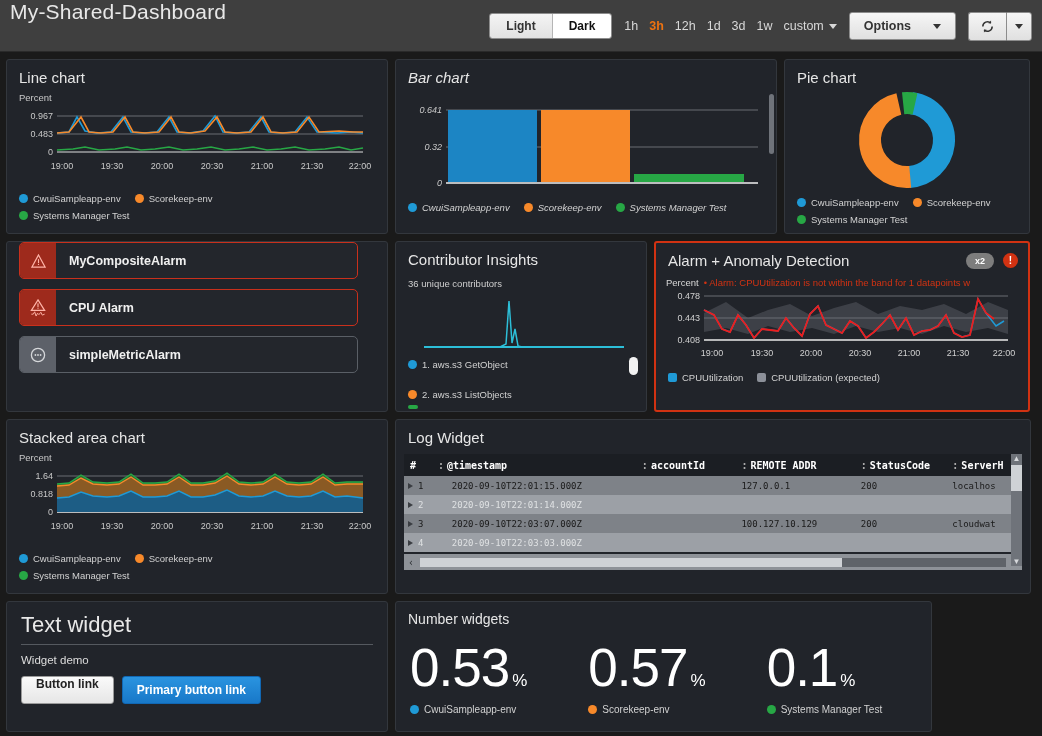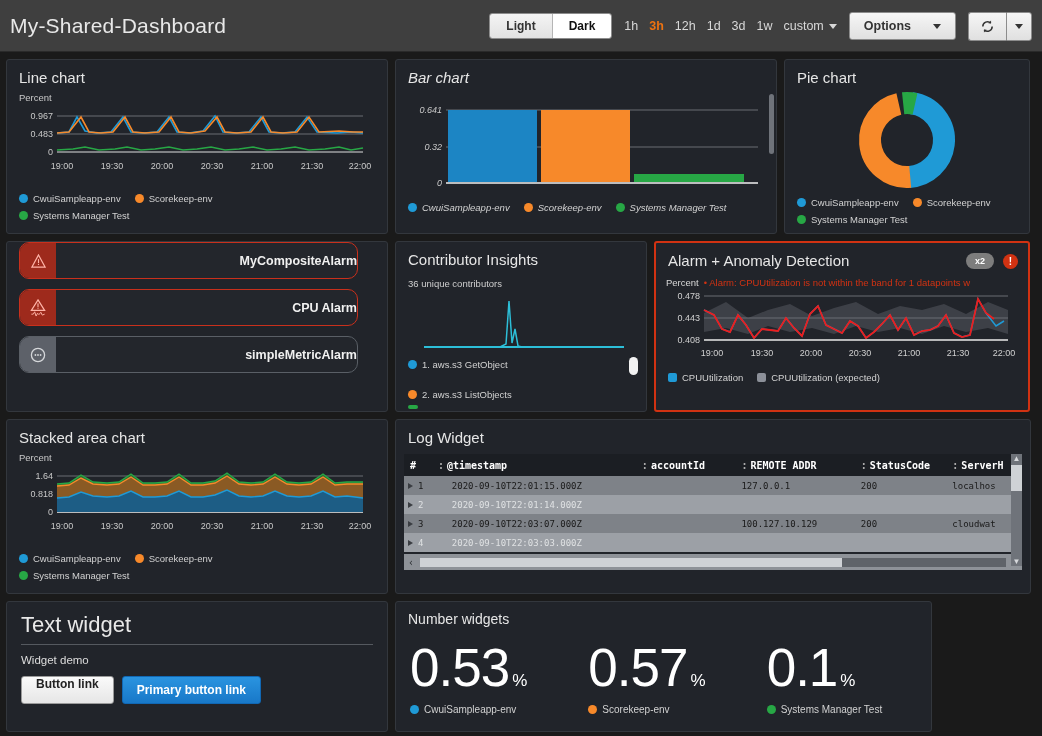--- a/index.html
+++ b/index.html
@@ -8,21 +8,21 @@
     background: #1a1a1a;
     font-family: "Liberation Sans", sans-serif;
     overflow: hidden;
   }
 
   
   #topbar {
     height: 52px; width: 1042px;
     background: #3f3f3f;
     border-bottom: 1px solid #2a2a2a;
-    display: flex; align-items: center;
+    display: flex; align-items: flex-start;
     padding: 0 10px;
     position: relative;
   }
   #dash-title {
     color: #e8e8e8; font-size: 21px; font-weight: 400;
     letter-spacing: .2px; white-space: nowrap;
   }
   #header-right {
     position: absolute; right: 10px; top: 0; height: 52px;
     display: flex; align-items: center; gap: 12px;
@@ -76,21 +76,21 @@
 
   
   .legend { display: flex; flex-wrap: wrap; gap: 6px 14px; padding: 4px 12px 0 12px; }
   .lg { display: flex; align-items: center; gap: 5px; font-size: 9.5px; color: #d2d2d2; white-space: nowrap;}
   .dot { width: 9px; height: 9px; border-radius: 50%; flex: none; }
   .sq  { width: 9px; height: 9px; border-radius: 2px; flex: none; }
 
   
   .alarm-row {
     height: 37px; margin: 0 29px 10px 12px; display: flex; align-items: stretch;
-    border-radius: 10px; overflow: hidden; cursor: pointer; justify-content: space-between;
+    border-radius: 5px; overflow: hidden; cursor: pointer;
   }
   .alarm-row.red { border: 1px solid #c9301c; background: #23262c; }
   .alarm-row.ok  { border: 1px solid #5a5f66; background: #23262c; }
   .alarm-ico {
     width: 36px; display: flex; align-items: center; justify-content: center; flex: none;
   }
   .alarm-ico.red { background: #9e2a1c; }
   .alarm-ico.ok  { background: #5d6169; }
   .alarm-name { color: #f0f0f0; font-size: 12.5px; font-weight: bold;
     display: flex; align-items: center; padding-left: 13px; }
@@ -124,21 +124,21 @@
   .numcell { width: 183px; padding-left: 14px; }
   .numval { color:#fff; font-size: 53px; font-weight: 300; line-height: 1; letter-spacing:-1px;}
   .numunit { font-size: 17px; font-weight: 400; margin-left: 3px; }
   .numlegend { display:flex; padding: 0 0 0 0; margin-top: 10px;}
   .numlegend .lg { width: 183px; padding-left: 14px; font-size: 10px;}
 
   .badge-x2 { background:#7d7d7d; color:#fff; font-size:9px; font-weight:bold;
      border-radius:9px; padding:3px 9px; }
   .alarm-dot { width:15px;height:15px;border-radius:50%;background:#d13212;
      display:flex;align-items:center;justify-content:center;color:#fff;font-size:10px;font-weight:bold;}
-  .w-actions { position:absolute; right:10px; top:10px; display:flex; align-items:flex-end; gap:9px;margin-left:12px;}
+  .w-actions { position:absolute; right:10px; top:10px; display:flex; align-items:flex-start; gap:9px;margin-left:12px;}
   .scrollbar-v { position:absolute; right:2px; top:34px; width:5px; height:60px;
      background:#6f737a; border-radius:3px;}
 </style>
 </head>
 <body>
 
 <div id="topbar">
   <div id="dash-title">My-Shared-Dashboard</div>
 
   <div id="header-right">

